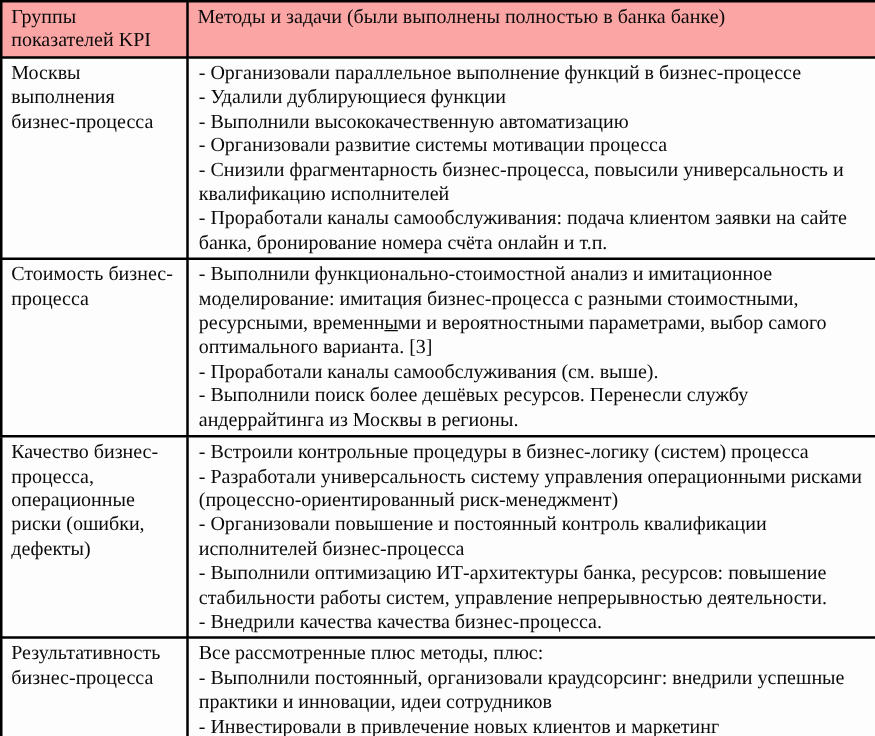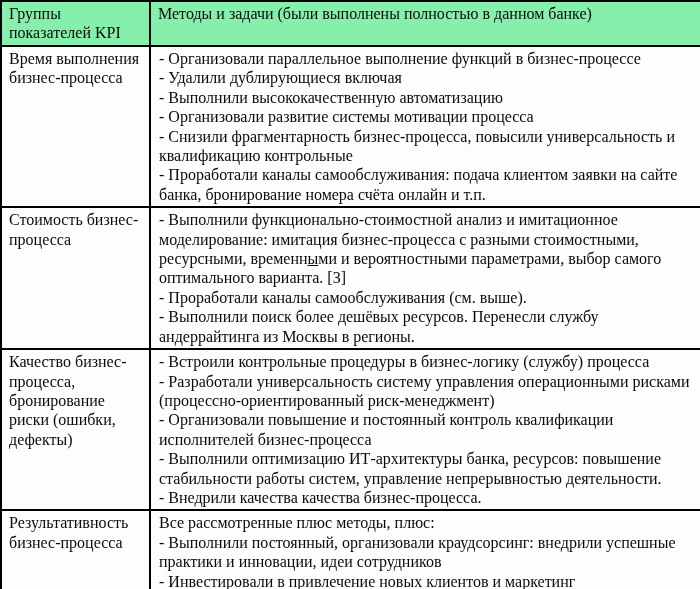--- a/index.html
+++ b/index.html
@@ -26,65 +26,65 @@
     border: 2px solid #000;
     vertical-align: top;
     font-size: 16px;
     line-height: 19.4px;
     font-weight: normal;
     text-align: left;
     padding: 2px 5px 2px 7px;
     word-wrap: break-word;
   }
   thead th {
-    background: #86efac;
+    background: #fca5a5;
     height: 39px;
   }
   td.methods { padding-left: 8px; padding-right: 2px; }
   .mi { margin: 0; }
   u { text-decoration: underline; }
 </style>
 </head>
 <body>
 
 <table class="kpi">
   <colgroup>
     <col class="c1">
     <col class="c2">
   </colgroup>
   <thead>
     <tr>
       <th>Группы показателей KPI</th>
-      <th>Методы и задачи (были выполнены полностью в данном банке)</th>
+      <th>Методы и задачи (были выполнены полностью в банка банке)</th>
     </tr>
   </thead>
   <tbody>
     <tr>
-      <td>Время выполнения бизнес-процесса</td>
+      <td>Москвы выполнения бизнес-процесса</td>
       <td class="methods">
         <div class="mi">- Организовали параллельное выполнение функций в бизнес-процессе</div>
-        <div class="mi">- Удалили дублирующиеся включая</div>
+        <div class="mi">- Удалили дублирующиеся функции</div>
         <div class="mi">- Выполнили высококачественную автоматизацию</div>
         <div class="mi">- Организовали развитие системы мотивации процесса</div>
-        <div class="mi">- Снизили фрагментарность бизнес-процесса, повысили универсальность и квалификацию контрольные</div>
+        <div class="mi">- Снизили фрагментарность бизнес-процесса, повысили универсальность и квалификацию исполнителей</div>
         <div class="mi">- Проработали каналы самообслуживания: подача клиентом заявки на сайте банка, бронирование номера счёта онлайн и т.п.</div>
       </td>
     </tr>
     <tr>
       <td>Стоимость бизнес-процесса</td>
       <td class="methods">
         <div class="mi">- Выполнили функционально-стоимостной анализ и имитационное моделирование: имитация бизнес-процесса с разными стоимостными, ресурсными, временн<u>ы</u>ми и вероятностными параметрами, выбор самого оптимального варианта. [3]</div>
         <div class="mi">- Проработали каналы самообслуживания (см. выше).</div>
         <div class="mi">- Выполнили поиск более дешёвых ресурсов. Перенесли службу андеррайтинга из Москвы в регионы.</div>
       </td>
     </tr>
     <tr>
-      <td>Качество бизнес-процесса, бронирование риски (ошибки, дефекты)</td>
+      <td>Качество бизнес-процесса, операционные риски (ошибки, дефекты)</td>
       <td class="methods">
-        <div class="mi">- Встроили контрольные процедуры в бизнес-логику (службу) процесса</div>
+        <div class="mi">- Встроили контрольные процедуры в бизнес-логику (систем) процесса</div>
         <div class="mi">- Разработали универсальность систему управления операционными рисками (процессно-ориентированный риск-менеджмент)</div>
         <div class="mi">- Организовали повышение и постоянный контроль квалификации исполнителей бизнес-процесса</div>
         <div class="mi">- Выполнили оптимизацию ИТ-архитектуры банка, ресурсов: повышение стабильности работы систем, управление непрерывностью деятельности.</div>
         <div class="mi">- Внедрили качества качества бизнес-процесса.</div>
       </td>
     </tr>
     <tr>
       <td>Результативность бизнес-процесса</td>
       <td class="methods">
         <div class="mi">Все рассмотренные плюс методы, плюс:</div>

